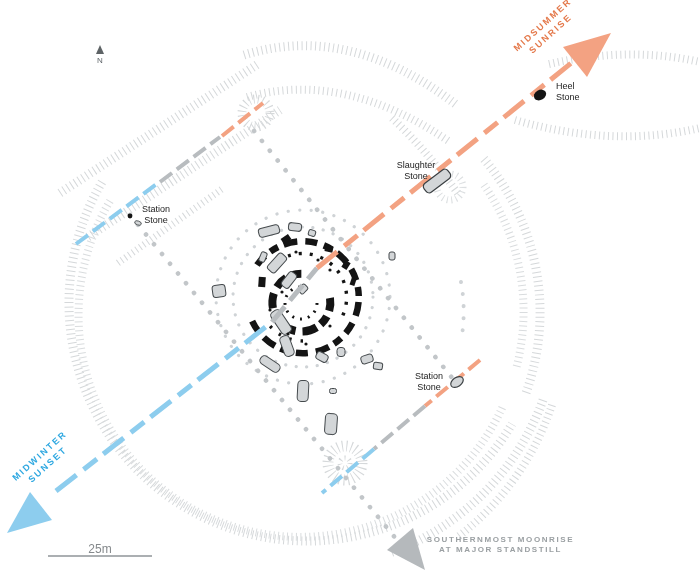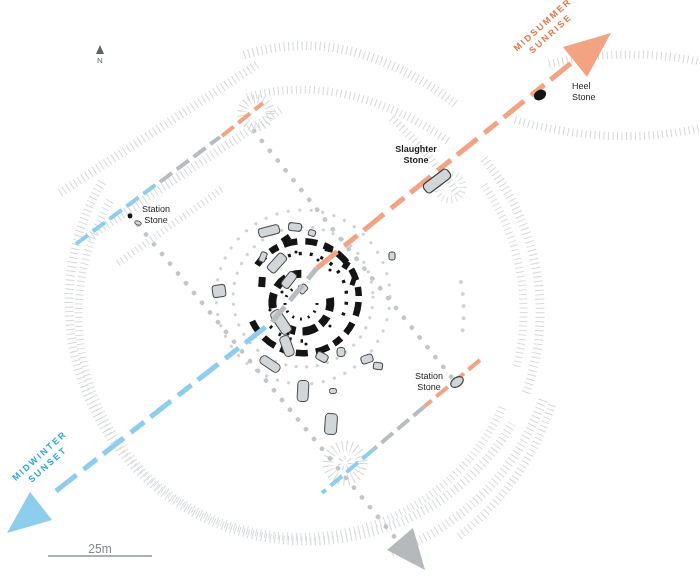--- a/index.html
+++ b/index.html
@@ -137,26 +137,26 @@
   </g>
 
   <polygon points="100,45 96,54 104,54" fill="#5e6366"></polygon>
   <line x1="48" y1="556" x2="152" y2="556" stroke="#8f9498" stroke-width="1.3"></line>
 </svg>
 
 <div class="north-lbl" style="left:93px;top:56px;width:14px;">N</div>
 
 <div class="scale-lbl" style="left:80px;top:542px;width:40px;">25m</div>
 
-<div class="lbl" style="left:556px;top:81px;margin-left:16px;">
+<div class="lbl" style="left:556px;top:81px;">
   <div>Heel</div>
   <div>Stone</div>
 </div>
 
-<div class="lbl center" style="left:381px;top:144px;width:70px;font-weight:bold;">
+<div class="lbl center" style="left:381px;top:160px;width:70px;">
   <div>Slaughter</div>
   <div>Stone</div>
 </div>
 
 <div class="lbl center" style="left:132px;top:204px;width:48px;">
   <div>Station</div>
   <div>Stone</div>
 </div>
 
 <div class="lbl center" style="left:405px;top:371px;width:48px;">
@@ -167,14 +167,18 @@
 <div class="align-lbl" style="left:495px;top:18px;width:104px;color:#e4794b;">
   <div>MIDSUMMER</div>
   <div>SUNRISE</div>
 </div>
 
 <div class="align-lbl" style="left:-8px;top:449px;width:104px;color:#2fa8e1;">
   <div>MIDWINTER</div>
   <div>SUNSET</div>
 </div>
 
+<div class="moon-lbl" style="left:413px;top:535px;width:175px;">
+  <div>SOUTHERNMOST MOONRISE</div>
+  <div>AT MAJOR STANDSTILL</div>
+</div>
 
 </div>
 
 </body></html>

